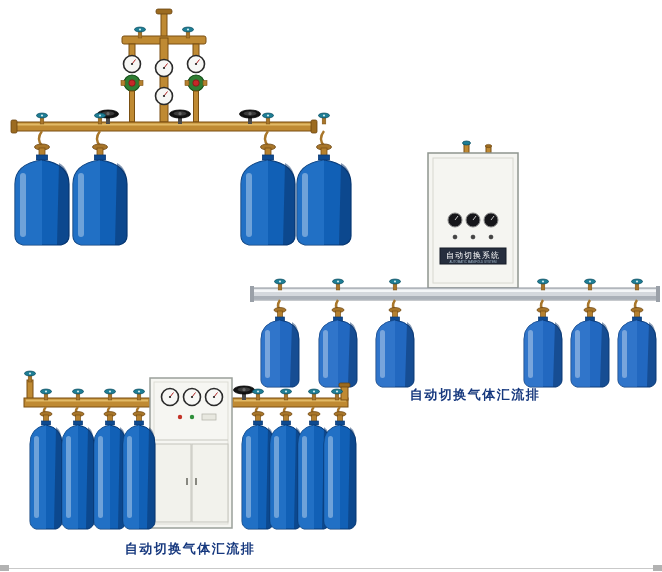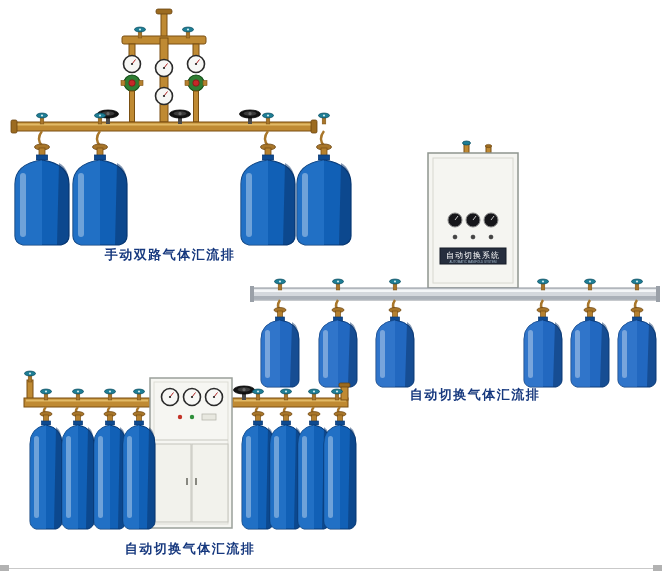--- a/index.html
+++ b/index.html
@@ -231,21 +231,20 @@
     <use href="#mid-cyl" transform="translate(16,40)"></use>
     <use href="#mid-cyl" transform="translate(48,40)"></use>
     <use href="#mid-cyl" transform="translate(80,40)"></use>
     <use href="#mid-cyl" transform="translate(109,40)"></use>
     <use href="#mid-cyl" transform="translate(228,40)"></use>
     <use href="#mid-cyl" transform="translate(256,40)"></use>
     <use href="#mid-cyl" transform="translate(284,40)"></use>
     <use href="#mid-cyl" transform="translate(310,40)"></use>
   </svg>
 
-  <div class="caption" style="left:30px; top:246px; width:280px">手动双路气体汇流排</div>
   <div class="caption" style="left:330px; top:386px; width:290px">自动切换气体汇流排</div>
   <div class="caption" style="left:45px; top:540px; width:290px">自动切换气体汇流排</div>
 
   <div class="bottom-line"></div>
   <div class="corner" style="left:0"></div>
   <div class="corner" style="left:653px"></div>
 
 </div>
 
 </body></html>

